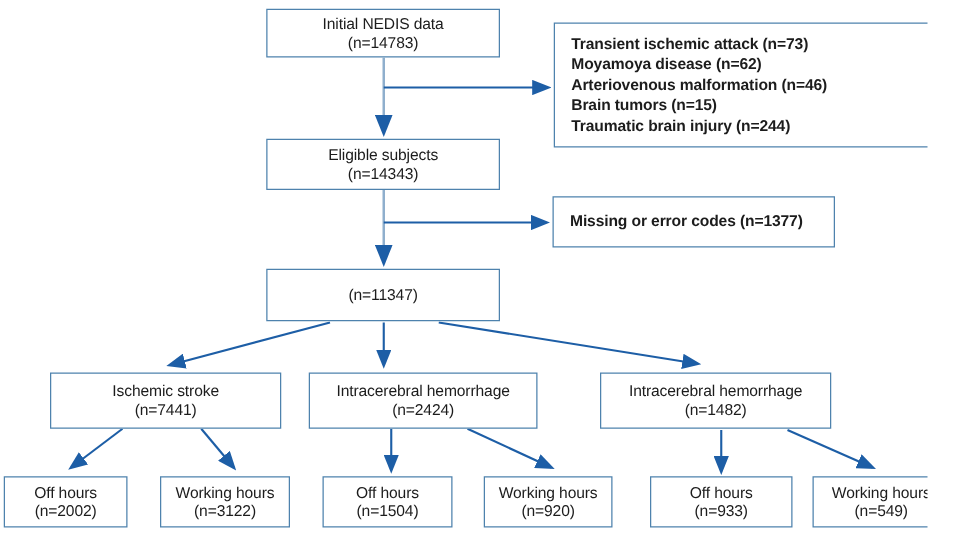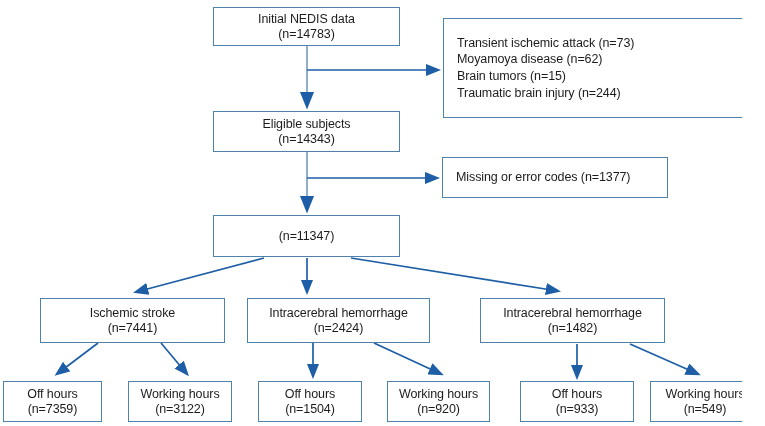--- a/index.html
+++ b/index.html
@@ -39,20 +39,21 @@
   .node.two-line {
     align-items: center;
     text-align: center;
   }
   .node.multi-line {
     align-items: flex-start;
     text-align: left;
     padding-left: 13px;
     padding-right: 4px;
     line-height: 16.6px;
+    font-weight: bold;
   }
   .node span {
     display: block;
     white-space: nowrap;
   }
 </style>
 </head>
 <body>
 
 <div id="flowchart">
@@ -85,20 +86,21 @@
   </svg>
 
   <div class="node two-line" style="left:213px; top:7px; width:187px; height:39px">
     <span>Initial NEDIS data</span>
     <span>(n=14783)</span>
   </div>
 
   <div class="node multi-line" style="left:443px; top:18px; width:319px; height:100px">
     <span>Transient ischemic attack (n=73)</span>
     <span>Moyamoya disease (n=62)</span>
+    <span>Arteriovenous malformation (n=46)</span>
     <span>Brain tumors (n=15)</span>
     <span>Traumatic brain injury (n=244)</span>
   </div>
 
   <div class="node two-line" style="left:213px; top:111px; width:187px; height:41px">
     <span>Eligible subjects</span>
     <span>(n=14343)</span>
   </div>
 
   <div class="node multi-line" style="left:442px; top:157px; width:226px; height:41px">
@@ -119,21 +121,21 @@
     <span>(n=2424)</span>
   </div>
 
   <div class="node two-line" style="left:480px; top:298px; width:185px; height:45px">
     <span>Intracerebral hemorrhage</span>
     <span>(n=1482)</span>
   </div>
 
   <div class="node two-line" style="left:3px; top:381px; width:99px; height:41px">
     <span>Off hours</span>
-    <span>(n=7359)</span>
+    <span>(n=2002)</span>
   </div>
 
   <div class="node two-line" style="left:128px; top:381px; width:104px; height:41px">
     <span>Working hours</span>
     <span>(n=3122)</span>
   </div>
 
   <div class="node two-line" style="left:258px; top:381px; width:104px; height:41px">
     <span>Off hours</span>
     <span>(n=1504)</span>

